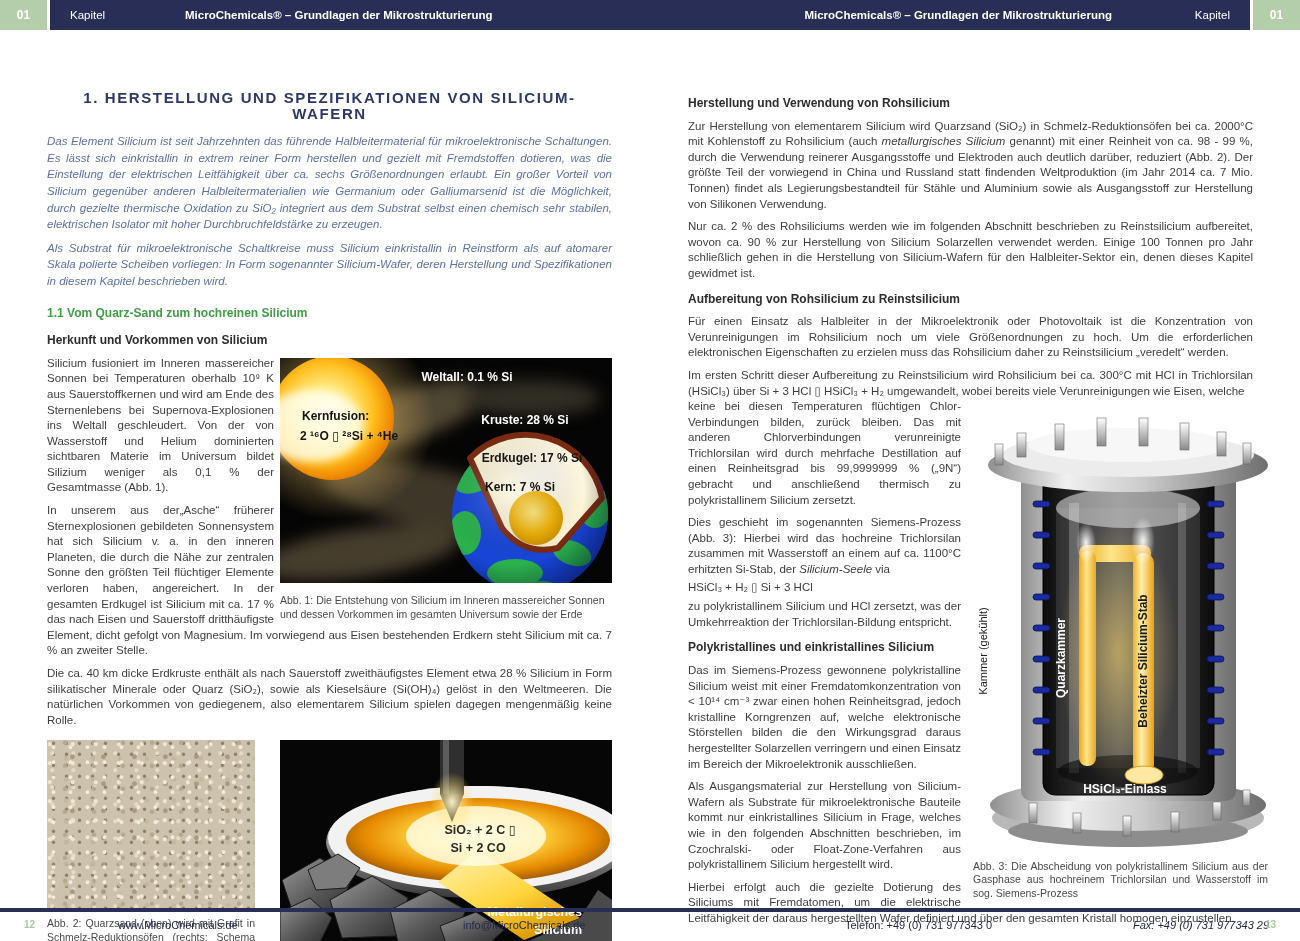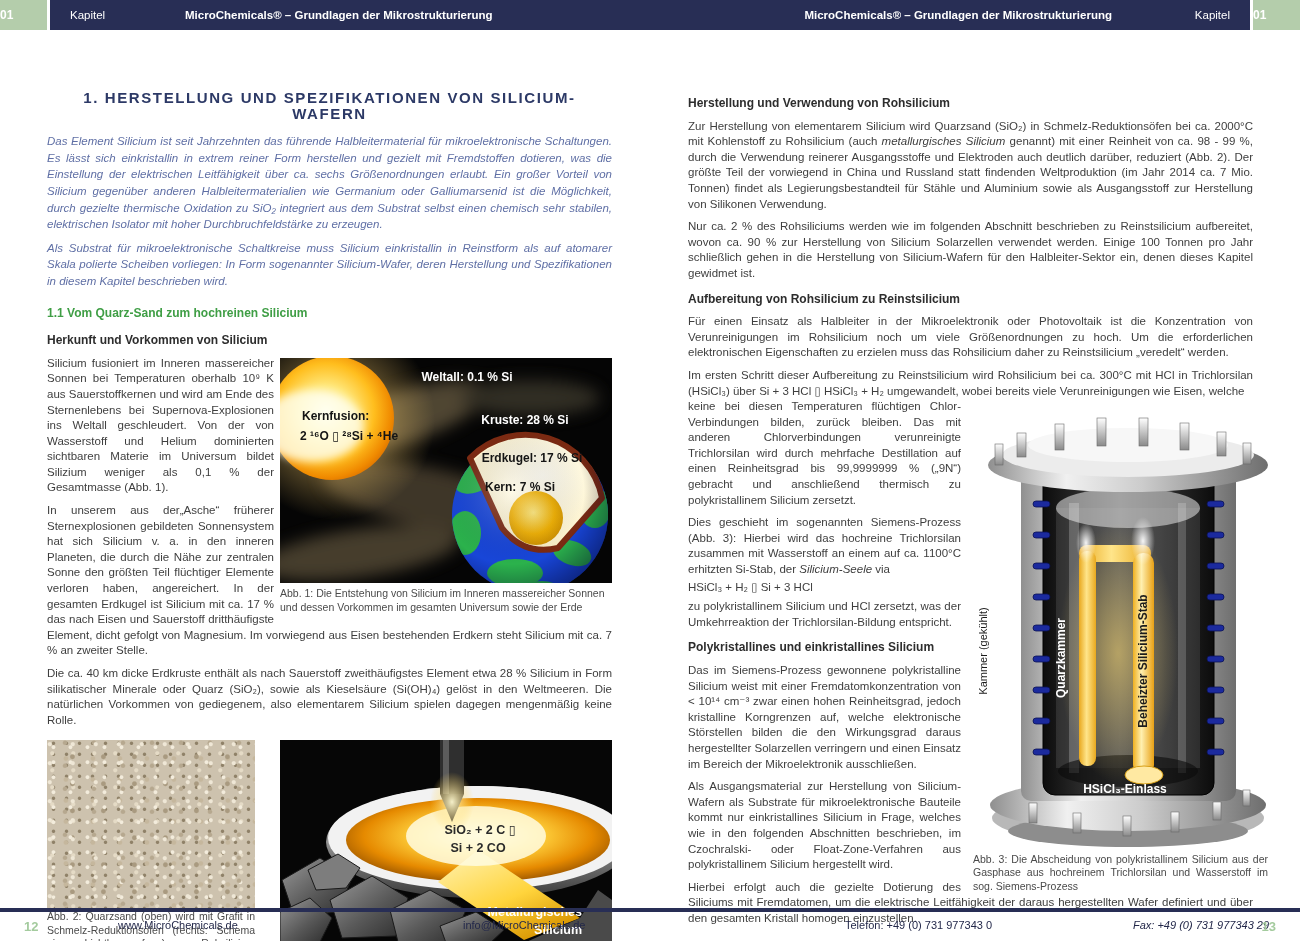--- a/index.html
+++ b/index.html
@@ -5,43 +5,43 @@
   * { box-sizing: border-box; margin: 0; padding: 0; }
   body { font-family: "Liberation Sans", "DejaVu Sans", sans-serif; background: #ffffff; }
   .page {
     position: relative; width: 1300px; height: 941px; background: #ffffff;
     overflow: hidden; margin: 0 auto;
   }
   
   .header-bar { position: absolute; top: 0; left: 0; width: 1300px; height: 30px; background: #282e55; }
   .chapter-box {
     position: absolute; top: 0; width: 50px; height: 30px; background: #b4cdab;
-    color: #ffffff; font-size: 12px; font-weight: bold; line-height: 30px;
+    color: #ffffff; font-size: 12px; font-weight: bold; text-align: center; line-height: 30px;
   }
   .chapter-box.left { left: 0; border-right: 3px solid #ffffff; }
   .chapter-box.right { right: 0; border-left: 3px solid #ffffff; }
   .header-text { position: absolute; top: 0; height: 15px; line-height: 30px; color: #ffffff; font-size: 11.5px; }
   .header-kapitel-left { left: 70px; }
   .header-title-left { left: 185px; font-weight: bold; }
   .header-title-right { right: 188px; font-weight: bold; }
   .header-kapitel-right { right: 70px; }
   
   .footer-rule { position: absolute; top: 908px; left: 0; width: 1300px; height: 4px; background: #282e55; }
   .footer-text { position: absolute; top: 919px; font-size: 11px; color: #23284a; }
-  .footer-pagenum { position: absolute; top: 919px; font-size: 13px; font-weight: bold; color: #a4cb9e; }
+  .footer-pagenum { position: absolute; top: 919px; font-size: 10px; font-weight: bold; color: #a4cb9e; }
   
   .col { position: absolute; top: 86px; width: 565px; font-size: 11.5px; line-height: 15.6px; color: #3e3e3e; text-align: justify; hyphens: auto; }
   .col-left { left: 47px; }
   .col-right { left: 688px; top: 92px; }
   h1.doc-title { font-size: 15px; font-weight: bold; color: #2c3966; letter-spacing: 1.6px; margin: 4px 0 12px 0; text-align: center; }
   .intro { color: #5f6fa5; font-style: italic; margin-bottom: 7px; line-height: 16.6px; }
   .green-heading { color: #3f9e45; font-size: 12px; font-weight: bold; margin: 16px 0 12px 0; text-align: left; }
   .sub-heading { color: #2d2d2d; font-size: 12px; font-weight: bold; margin: 4px 0 7px 0; text-align: left; }
   .body-p { margin-bottom: 7px; }
-  .caption { font-size: 10.5px; line-height: 13.5px; color: #4a4a4a; }
+  .caption { font-size: 10.5px; line-height: 13.5px; color: #4a4a4a; margin-top: 7px; }
   .caption-justify { text-align: justify; }
   .caption-left { text-align: left; }
   .formula-line { text-align: left; margin: 2px 0 4px 0; }
   .it { font-style: italic; }
   
   .fig1-float { float: right; width: 332px; margin: 2px 0 6px 6px; }
   .fig3-float { float: right; width: 295px; margin: 4px -15px 2px 12px; }
   .bottom-row { clear: both; display: flex; gap: 25px; margin-top: 12px; }
   .sand-wrap { width: 208px; }
   .sand-photo {

